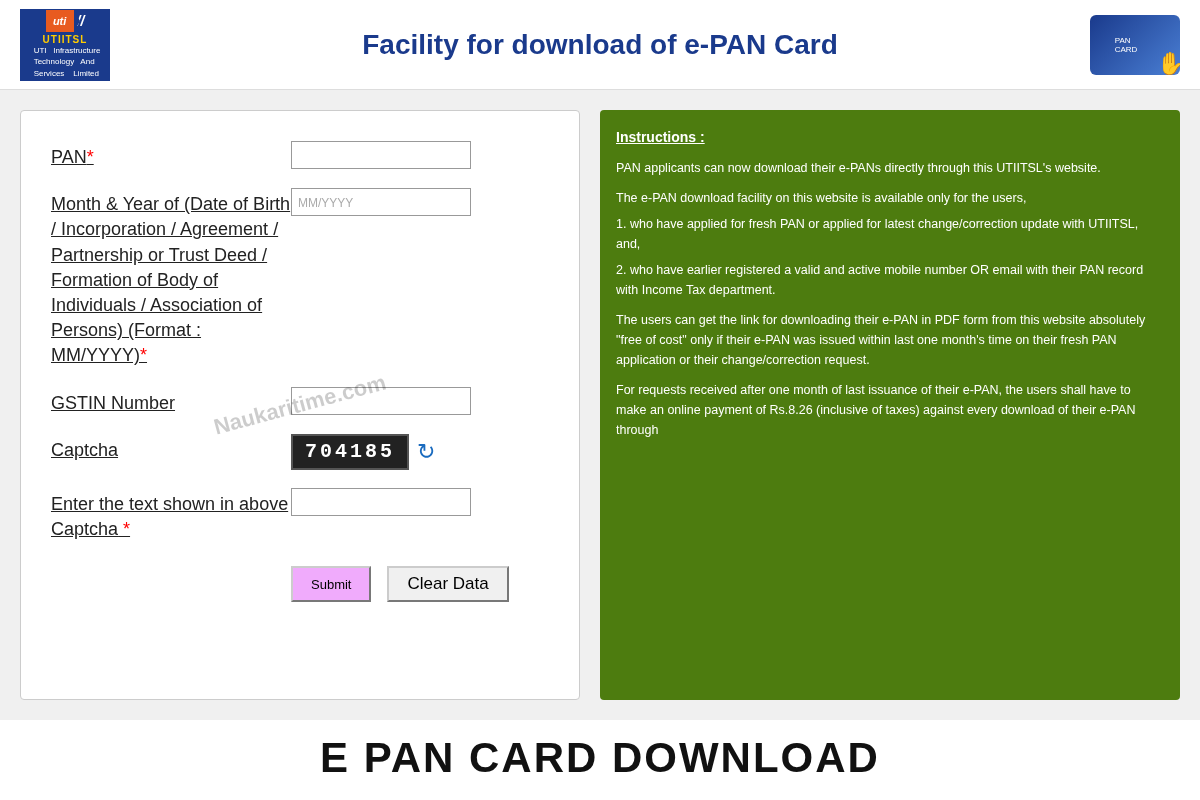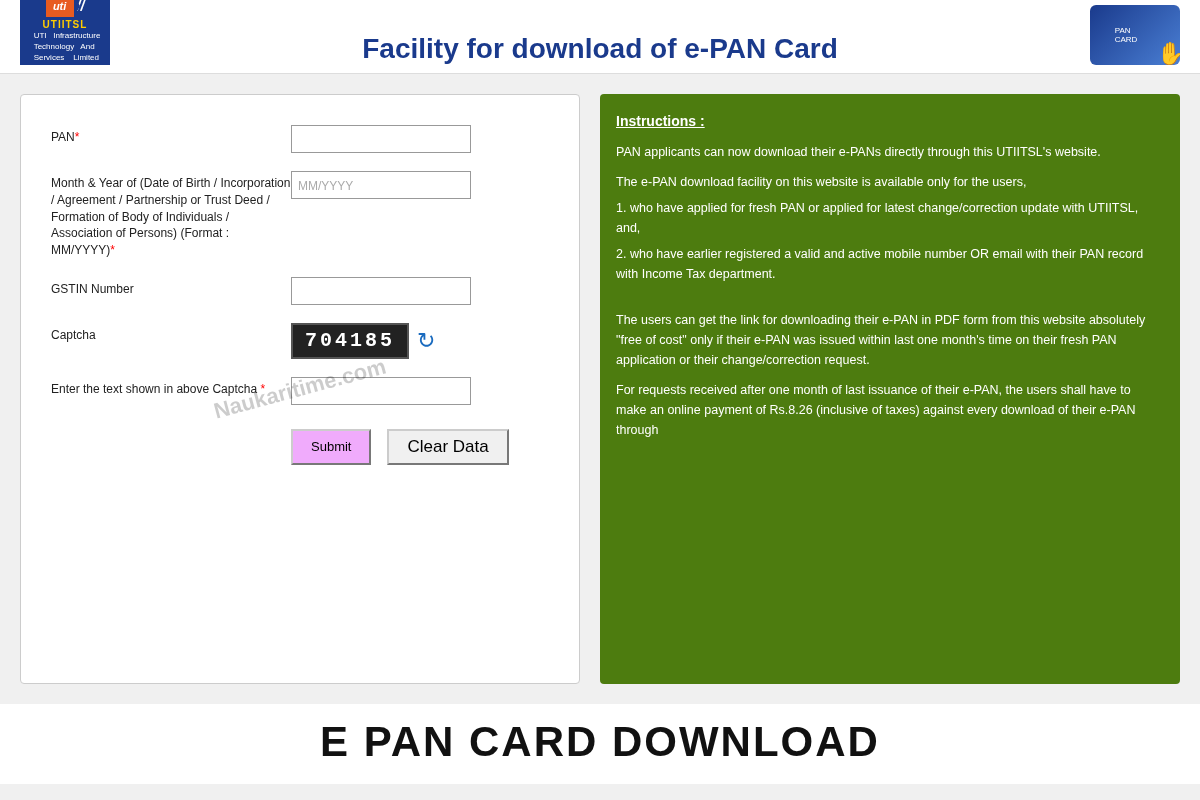--- a/index.html
+++ b/index.html
@@ -8,25 +8,25 @@
       background: #f0f0f0;
       width: 1200px;
       height: 800px;
       overflow: hidden;
     }
 
     
     .header {
       background: #fff;
       display: flex;
-      align-items: flex-end;
+      align-items: center;
       justify-content: space-between;
       padding: 8px 20px;
       border-bottom: 1px solid #ddd;
-      height: 74px;
+      height: 90px;
     }
     .logo-area {
       display: flex;
       align-items: center;
       gap: 10px;
     }
     .logo-box {
       background: #1a3a8c;
       width: 90px;
       height: 72px;
@@ -130,26 +130,27 @@
       display: flex;
       flex-direction: column;
       gap: 0;
     }
     .form-row {
       display: flex;
       align-items: flex-start;
       margin-bottom: 18px;
     }
     .form-label {
-      font-size: 12px;
+      font-size: 18px;
       color: #222;
       width: 240px;
       flex-shrink: 0;
       line-height: 1.4;
       padding-top: 4px;
+      text-decoration: underline;
     }
     .form-label .required {
       color: red;
     }
     .form-input {
       border: 1px solid #999;
       height: 28px;
       width: 180px;
       font-size: 13px;
       padding: 2px 6px;
@@ -327,21 +328,21 @@
 
   </div>
 
   <div class="instructions-panel">
     <div class="instructions-title">
       <strong>Instructions :</strong>
     </div>
     <p style="margin-bottom:10px;">PAN applicants can now download their e-PANs directly through this UTIITSL's website.</p>
     <p style="margin-bottom:6px;">The e-PAN download facility on this website is available only for the users,</p>
     <p style="margin-bottom:6px;">1. who have applied for fresh PAN or applied for latest change/correction update with UTIITSL, and,</p>
-    <p style="margin-bottom:26px;">2. who have earlier registered a valid and active mobile number OR email with their PAN record with Income Tax department.</p>
+    <p style="margin-bottom:10px;">2. who have earlier registered a valid and active mobile number OR email with their PAN record with Income Tax department.</p>
     <p style="margin-bottom:10px;">The users can get the link for downloading their e-PAN in PDF form from this website absolutely "free of cost" only if their e-PAN was issued within last one month's time on their fresh PAN application or their change/correction request.</p>
     <p>For requests received after one month of last issuance of their e-PAN, the users shall have to make an online payment of Rs.8.26 (inclusive of taxes) against every download of their e-PAN through</p>
   </div>
 
 </div>
 
 <div class="bottom-banner">
   <div class="bottom-banner-text">E PAN CARD DOWNLOAD</div>
 </div>
 

